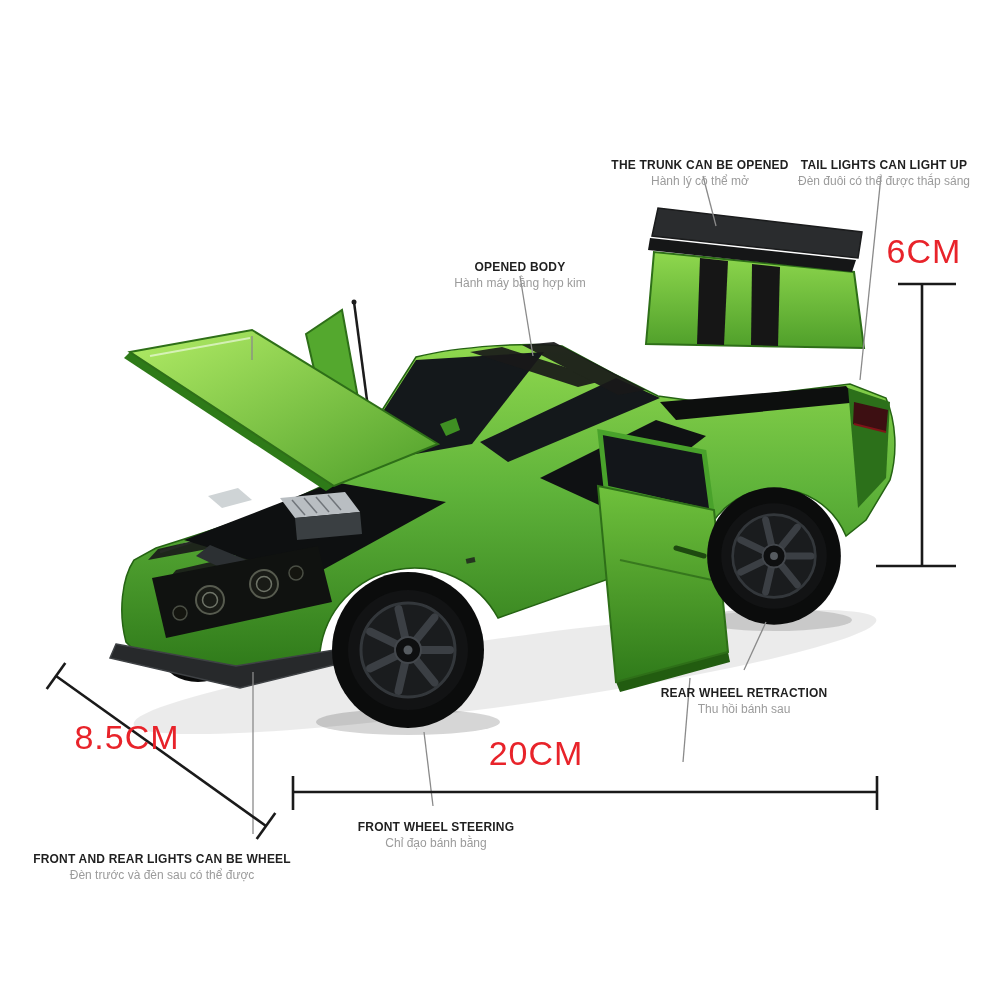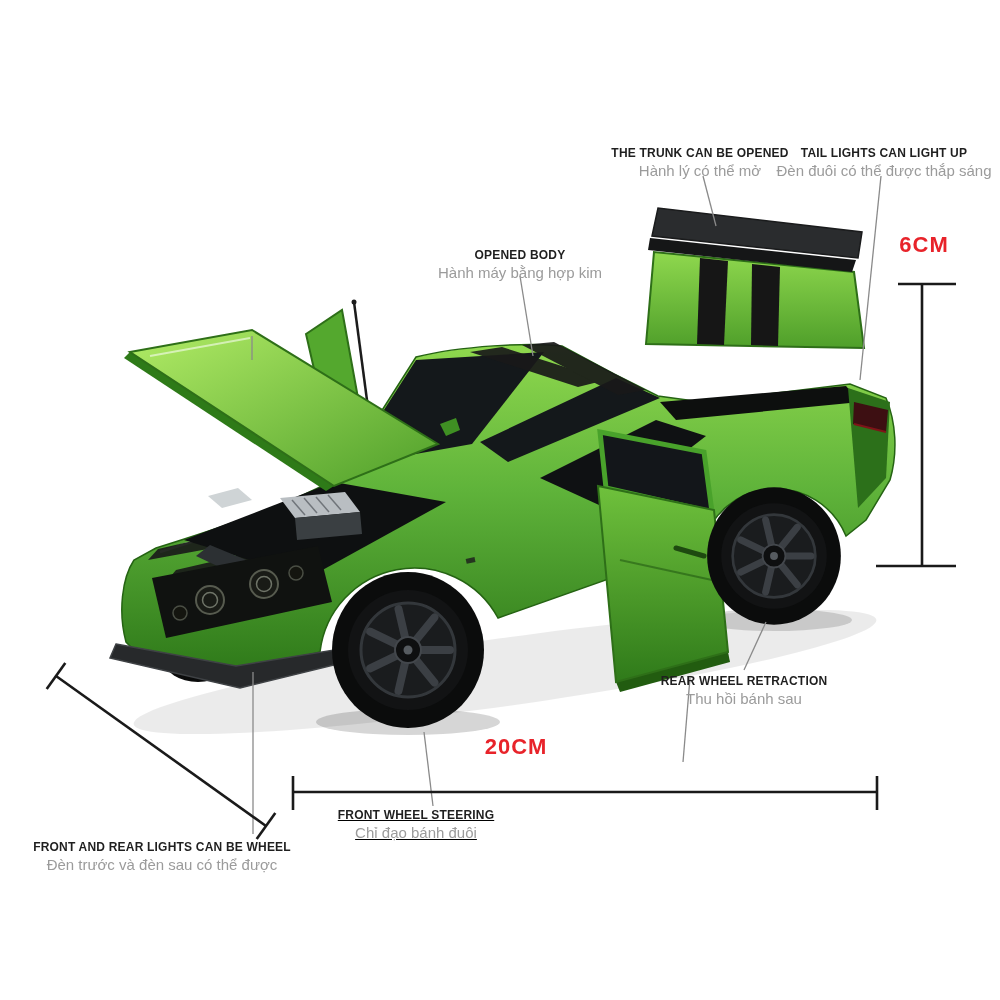--- a/index.html
+++ b/index.html
@@ -8,26 +8,26 @@
     --label-gray:#9b9b9b;
     --background:#ffffff;
   }
   html,body{margin:0;padding:0;background:var(--background);}
   .canvas{
     position:relative;width:1000px;height:1000px;background:var(--background);
     font-family:"Liberation Sans",sans-serif;overflow:hidden;
   }
   .art{position:absolute;left:0;top:0;width:1000px;height:1000px;}
   .label{
-    position:absolute;transform:translateX(-50%);text-align:center;white-space:nowrap;
+    position:absolute;transform:translateX(-50%);text-align:center;white-space:nowrap;margin-top:12px;
   }
   .label .en{font-size:12px;font-weight:bold;color:var(--label-dark);letter-spacing:.2px;}
-  .label .vi{font-size:15px;color:var(--label-gray);margin-top:2px;}
+  .label .vi{font-size:12px;color:var(--label-gray);margin-top:2px;}
   .dim{
-    position:absolute;transform:translateX(-50%);font-size:22px;font-weight:bold;
+    position:absolute;transform:translateX(-50%);font-size:34px;font-weight:normal;
     color:var(--dimension-red);letter-spacing:1px;white-space:nowrap;
   }
 </style>
 </head>
 <body>
 
 <div class="canvas">
 
   <svg class="art" viewBox="0 0 1000 1000">
     <defs>
@@ -207,26 +207,27 @@
     <div class="en">REAR WHEEL RETRACTION</div>
     <div class="vi">Thu hồi bánh sau</div>
   </div>
 
   <div class="label" style="left:884px;top:146px;">
     <div class="en">TAIL LIGHTS CAN LIGHT UP</div>
     <div class="vi">Đèn đuôi có thể được thắp sáng</div>
   </div>
 
 
-  <div class="label" style="left:416px;top:808px;text-decoration:underline;">
+  <div class="label" style="left:436px;top:808px;">
     <div class="en">FRONT WHEEL STEERING</div>
-    <div class="vi">Chỉ đạo bánh đuôi</div>
+    <div class="vi">Chỉ đạo bánh bằng</div>
   </div>
 
   <div class="label" style="left:162px;top:840px;">
     <div class="en">FRONT AND REAR LIGHTS CAN BE WHEEL</div>
     <div class="vi">Đèn trước và đèn sau có thể được</div>
   </div>
 
   <div class="dim" style="left:924px;top:232px;">6CM</div>
-  <div class="dim" style="left:516px;top:734px;">20CM</div>
+  <div class="dim" style="left:536px;top:734px;">20CM</div>
+  <div class="dim" style="left:127px;top:718px;">8.5CM</div>
 
 </div>
 
 </body></html>

